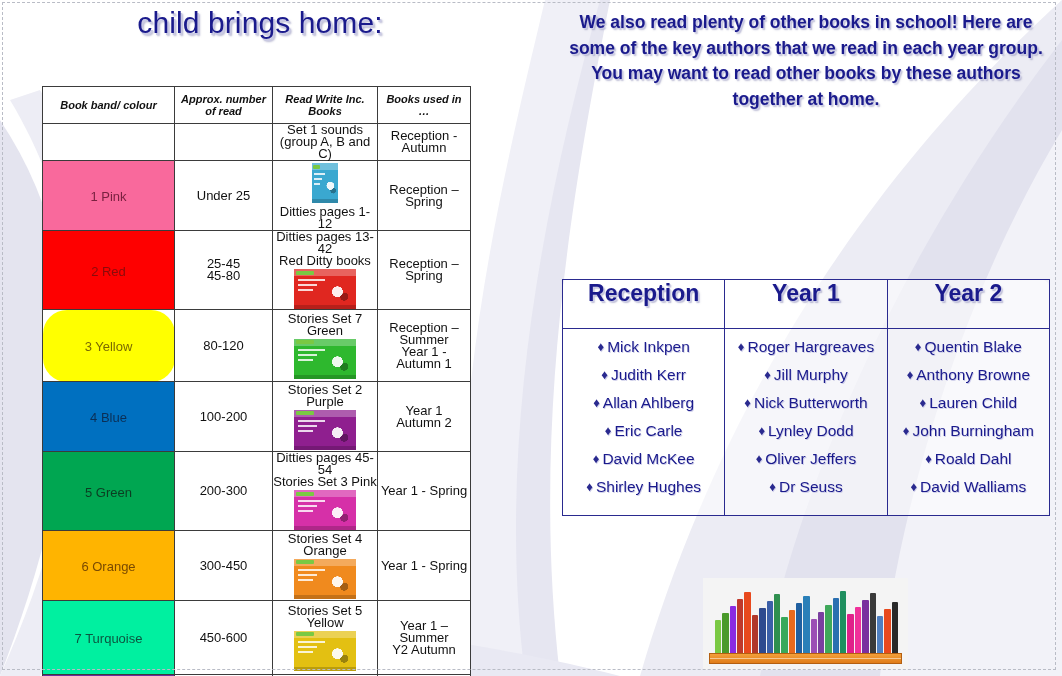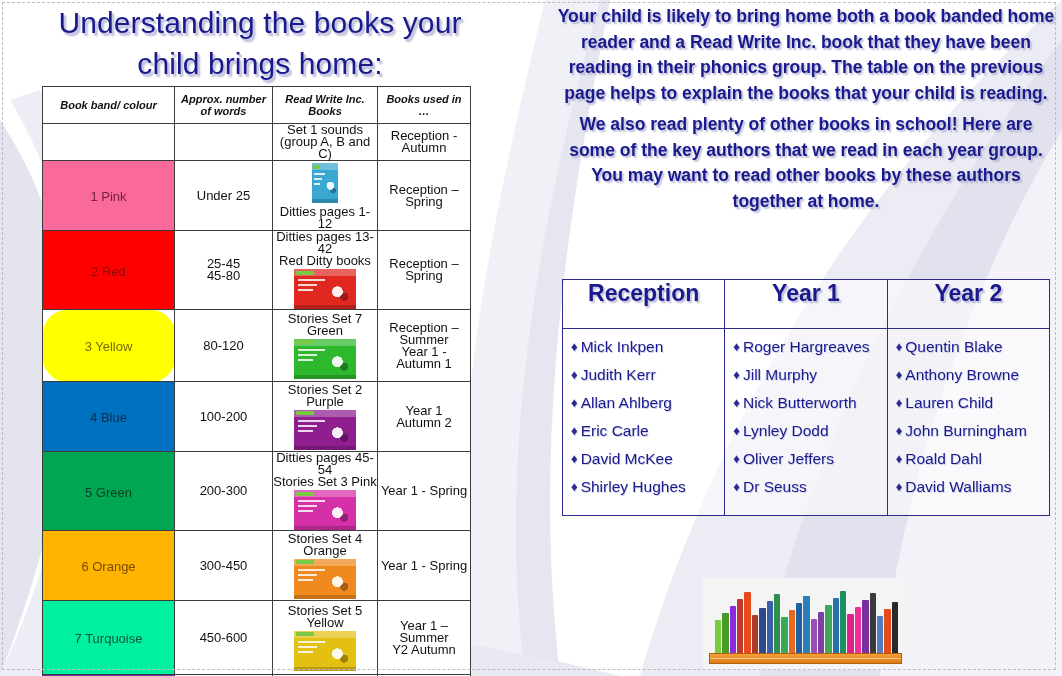--- a/index.html
+++ b/index.html
@@ -80,21 +80,21 @@
   table.auth th,table.auth td{
     border:1px solid #2a2a8f;vertical-align:top;padding:0;
   }
   table.auth th{
     text-align:center;color:#1a1a8c;font-size:23px;font-weight:bold;height:48px;
     text-shadow:1px 1px 0 #ccccE6, 1.8px 1.8px 1.4px rgba(120,120,170,.5);
   }
   .auth-col{width:162px;}
   .auth-list{list-style:none;margin:0;padding:8px 6px 10px 6px;}
   .auth-list li{
-    color:#1a1a8c;font-size:15.5px;line-height:20px;text-align:left;
+    color:#1a1a8c;font-size:15.5px;line-height:20px;text-align:center;
     margin-bottom:8px;position:relative;padding:0 2px;
     text-shadow:.8px .8px 0 rgba(200,200,230,.85);
   }
   .auth-list li .bul{color:#2a2a8f;font-size:13px;margin-right:3px;vertical-align:1px;}
 
   
   .shelf-img{
     position:absolute;left:703px;top:578px;width:205px;height:92px;z-index:6;
     background:#f4f4f4;overflow:hidden;
   }
@@ -119,36 +119,35 @@
       <path d="M40,90 C170,300 120,540 40,676 L0,676 C70,520 130,300 10,100 Z" fill="#ededf5"></path>
       <path d="M560,0 C520,180 470,420 500,676 L560,676 C530,420 575,180 610,0 Z" fill="#e6e6f1"></path>
       <path d="M600,0 C545,200 495,440 525,676 L470,676 C440,430 500,190 545,0 Z" fill="#f0f0f7"></path>
       <path d="M140,600 C340,620 520,650 620,676 L140,676 Z" fill="#e9e9f3"></path>
     </svg>
   </div>
 
   <div class="sel-frame"></div>
 
   <div class="title">
-    <div>Understanding the books your</div>
     <div>child brings home:</div>
   </div>
 
   <div class="band-wrap">
     <table class="band">
       <colgroup>
         <col class="c-band">
           <col class="c-words">
           <col class="c-rwi">
           <col class="c-used">
       </colgroup>
       <thead>
         <tr>
           <th>Book band/ colour</th>
-          <th>Approx. number of words</th>
+          <th>Approx. number of read</th>
           <th>Read Write Inc. Books</th>
           <th>Books used in …</th>
         </tr>
       </thead>
       <tbody id="band-body">
           <tr style="height: 30px;">
             <td class="bandcell" style="background: rgb(255, 255, 255); color: rgb(17, 17, 17);">
               <span class="bandlabel"></span>
             </td>
             <td class="wordscell"><span></span></td>
@@ -316,21 +315,20 @@
                 <div class="bk-badge"></div>
               </div>
             </td>
             <td class="usedcell"></td>
           </tr>
         </tbody>
     </table>
   </div>
 
   <div class="intro">
-    <p class="p1">Your child is likely to bring home both a book banded home reader and a Read Write Inc. book that they have been reading in their phonics group.  The table on the previous page helps to explain the books that your child is reading.</p>
     <p class="p2">We also read plenty of other books in school! Here are some of the key authors that we read in each year group.  You may want to read other books by these authors together at home.</p>
   </div>
 
   <div class="auth-wrap">
     <table class="auth">
       <colgroup>
           <col class="auth-col">
           <col class="auth-col">
           <col class="auth-col">
         </colgroup>

